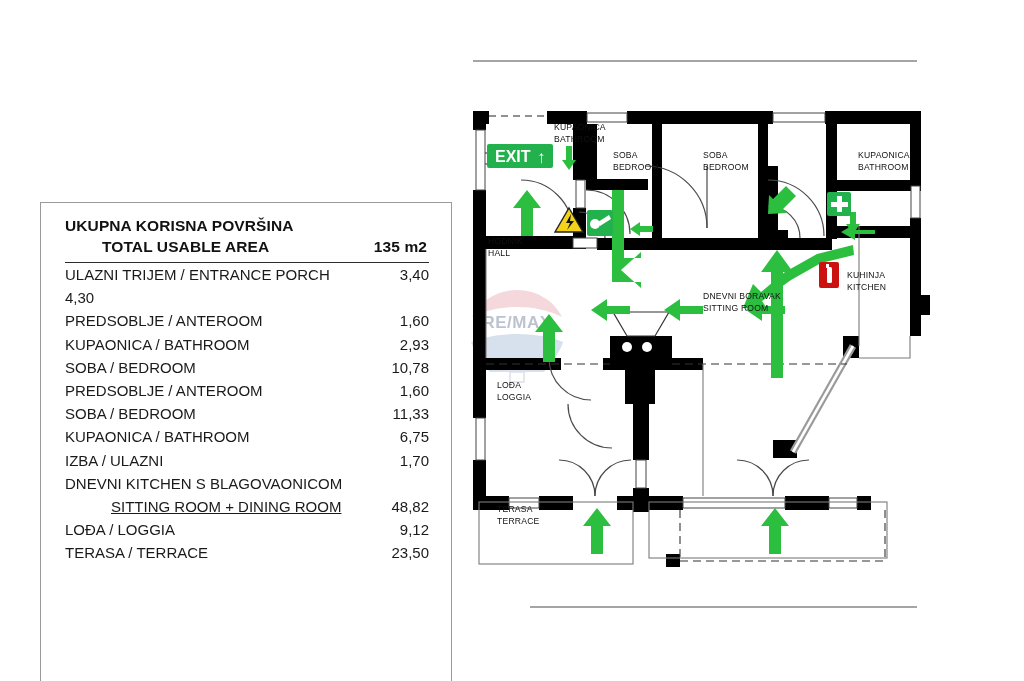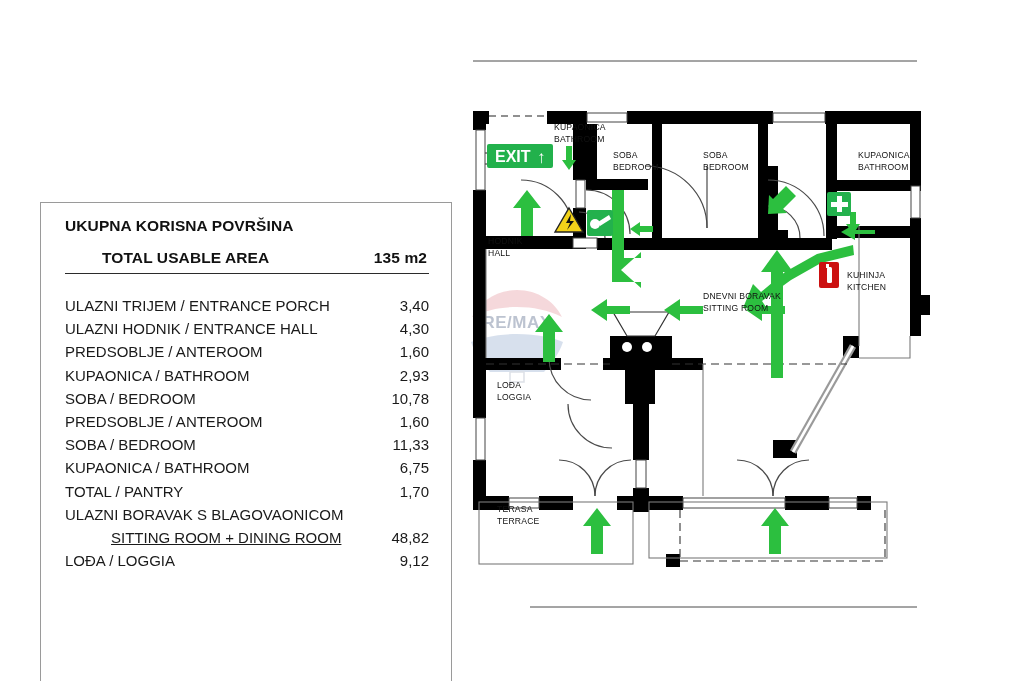--- a/index.html
+++ b/index.html
@@ -15,24 +15,24 @@
   #legend {
     position: absolute;
     left: 40px; top: 202px;
     width: 412px; height: 492px;
     border: 1px solid #9a9a9a;
     background: #fff;
     padding: 14px 16px 10px 16px;
   }
   .lg-head { font-weight: bold; font-size: 15.5px; color:#111; letter-spacing:.1px; }
   .lg-head-1 { padding-left: 8px; }
-  .lg-head-2 { padding-left: 45px; display:flex; justify-content:space-between; margin-top:14px; }
+  .lg-head-2 { padding-left: 45px; display:flex; justify-content:space-between; margin-top:3px; }
   .lg-head-2 .v { padding-right: 8px; }
   .lg-rule { border-bottom: 1.6px solid #2b2b2b; margin: 6px 6px 0 8px; }
-  .lg-rows { margin-top: 20px; padding: 0 6px 0 8px; }
+  .lg-rows { padding: 0 6px 0 8px; }
   .lg-row {
     display:flex; justify-content:space-between; align-items:baseline;
     font-size: 15px; color:#1a1a1a; line-height: 23.2px;
     white-space: nowrap;
   }
   .lg-row .lbl { }
   .lg-row .val { font-variant-numeric: tabular-nums; }
   .lg-row.indent .lbl { padding-left: 46px; text-decoration: underline; }
 
   
@@ -56,21 +56,20 @@
       <span>TOTAL USABLE AREA</span>
       <span class="v">135 m2</span>
     </div>
     <div class="lg-rule"></div>
     <div class="lg-rows" id="legend-rows">
         <div class="lg-row">
           <span class="lbl">ULAZNI TRIJEM / ENTRANCE PORCH</span>
           <span class="val">3,40</span>
         </div>
         <div class="lg-row">
-          <span class="lbl">ULAZNI HODNIK / ENTRANCE HALL</span>
           <span class="val">4,30</span>
         </div>
         <div class="lg-row">
           <span class="lbl">PREDSOBLJE / ANTEROOM</span>
           <span class="val">1,60</span>
         </div>
         <div class="lg-row">
           <span class="lbl">KUPAONICA / BATHROOM</span>
           <span class="val">2,93</span>
         </div>
@@ -84,33 +83,37 @@
         </div>
         <div class="lg-row">
           <span class="lbl">SOBA / BEDROOM</span>
           <span class="val">11,33</span>
         </div>
         <div class="lg-row">
           <span class="lbl">KUPAONICA / BATHROOM</span>
           <span class="val">6,75</span>
         </div>
         <div class="lg-row">
-          <span class="lbl">TOTAL / PANTRY</span>
+          <span class="lbl">IZBA / ULAZNI</span>
           <span class="val">1,70</span>
         </div>
         <div class="lg-row noval">
-          <span class="lbl">ULAZNI BORAVAK S BLAGOVAONICOM</span>
+          <span class="lbl">DNEVNI KITCHEN S BLAGOVAONICOM</span>
         </div>
         <div class="lg-row indent">
           <span class="lbl">SITTING ROOM + DINING ROOM</span>
           <span class="val">48,82</span>
         </div>
         <div class="lg-row">
           <span class="lbl">LOĐA / LOGGIA</span>
           <span class="val">9,12</span>
+        </div>
+        <div class="lg-row">
+          <span class="lbl">TERASA / TERRACE</span>
+          <span class="val">23,50</span>
         </div>
       </div>
   </div>
 
   <div id="watermark">
     <svg viewBox="0 0 118 108" width="118" height="108" aria-hidden="true">
       <path d="M59 4 C30 4 10 26 10 48 C10 62 20 76 32 86 L86 86 C98 76 108 62 108 48 C108 26 88 4 59 4 Z" fill="#ffffff"></path>
       <path d="M59 4 C38 4 21 16 14 31 C28 24 43 21 59 21 C75 21 90 24 104 31 C97 16 80 4 59 4 Z" fill="#e8a0a6"></path>
       <path d="M13 56 C22 52 39 48 59 48 C79 48 96 52 105 56 C101 68 93 78 86 86 L32 86 C25 78 17 68 13 56 Z" fill="#9eb4d4"></path>
       <text x="59" y="42" text-anchor="middle" font-family="'Liberation Sans',sans-serif" font-size="17" font-weight="bold" fill="#5a6b8c" letter-spacing="0.5">RE/MAX</text>

